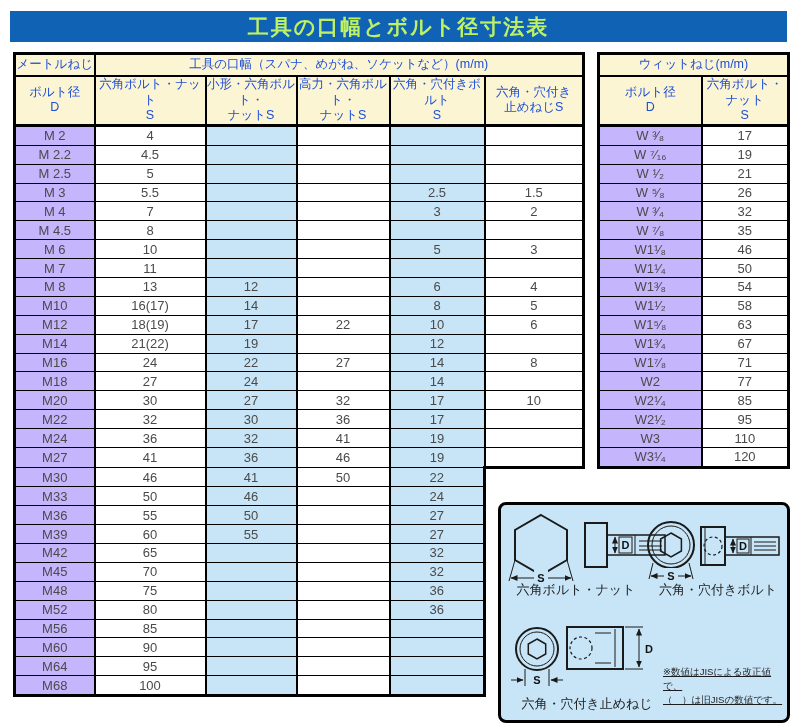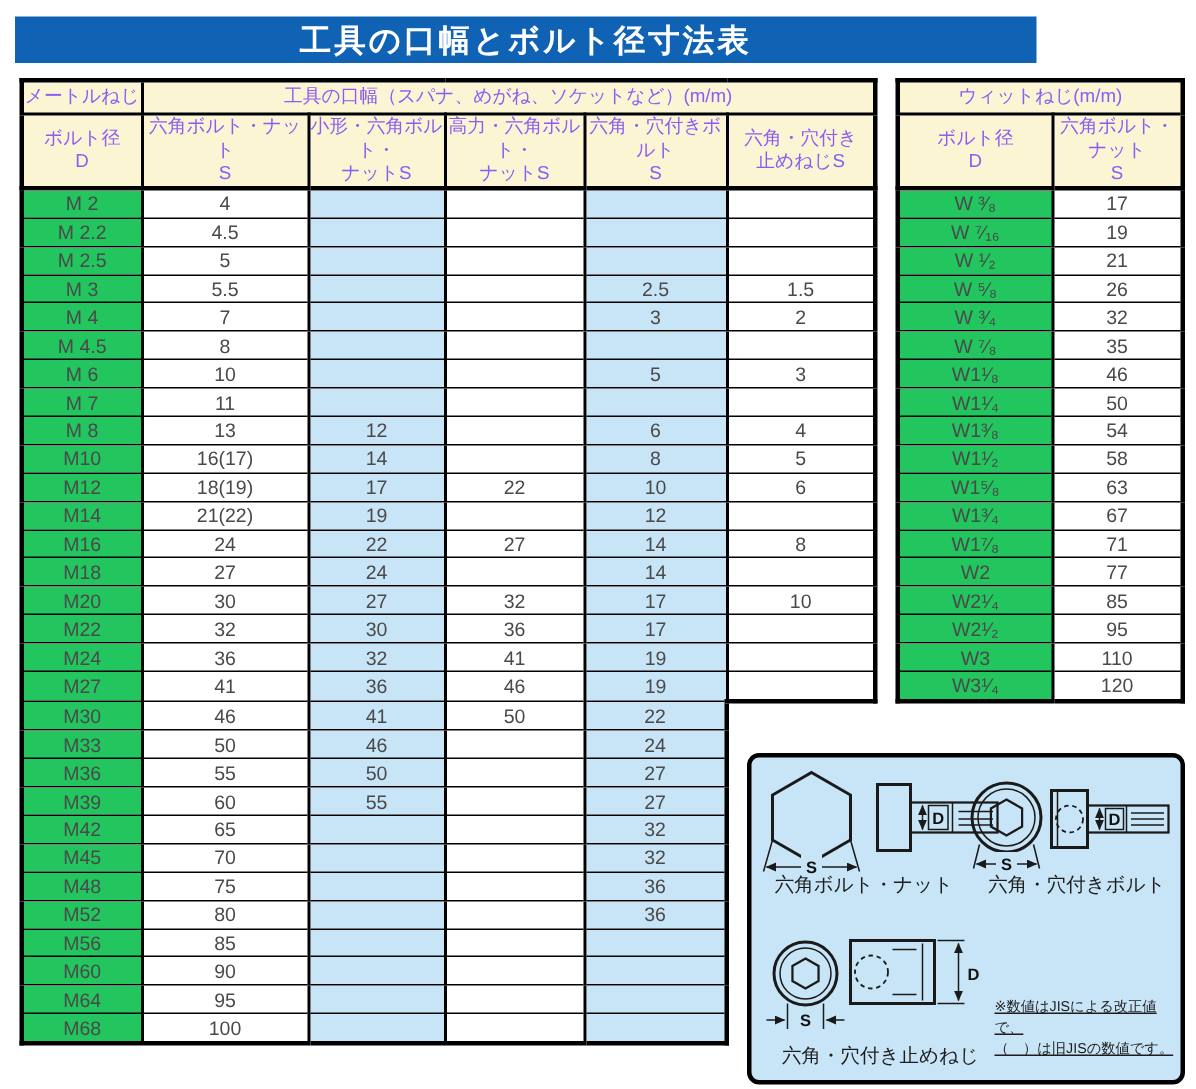--- a/index.html
+++ b/index.html
@@ -1,37 +1,37 @@
 <!DOCTYPE html>
 <html><head>
 <meta charset="utf-8">
 <style>
   html,body{margin:0;padding:0;background:#fff;}
   .page{
     position:relative;width:797px;height:726px;background:#ffffff;overflow:hidden;
     font-family:"Liberation Sans","DejaVu Sans",sans-serif;
   }
   .title-bar{
-    position:absolute;left:10px;top:11px;width:681px;height:31px;background:#0f62b4;
-    color:#ffffff;display:flex;align-items:center;justify-content:center;
+    position:absolute;left:10px;top:11px;width:777px;height:31px;background:#0f62b4;
+    color:#bef264;display:flex;align-items:center;justify-content:center;
     font-size:21px;font-weight:bold;letter-spacing:2px;
   }
   table{border-collapse:collapse;table-layout:fixed;}
   .metric-table{position:absolute;left:13px;top:52px;width:569px;}
   .whit-table{position:absolute;left:597px;top:52px;width:190px;}
   th,td{
     border:1px solid #000;border-left-width:2px;border-right-width:2px;
     text-align:center;vertical-align:middle;padding:0;overflow:hidden;
     font-size:13px;color:#4a4a4a;font-weight:normal;
   }
-  th{background:#fcf5d3;color:#8b5cf6;font-size:12.5px;line-height:1.25;}
+  th{background:#fcf5d3;color:#1d4ed8;font-size:12.5px;line-height:1.25;}
   thead tr.h1 th{height:20px;border-bottom-width:2px;}
   thead tr.h2 th{height:36px;border-bottom-width:3px;}
   tbody td{height:17.9px;}
-  td.c0{background:#22c55e;color:#4a4a4a;}
+  td.c0{background:#c4b5fd;color:#4a4a4a;}
   td.c1,td.c3,td.c5{background:#ffffff;}
   td.c2,td.c4{background:#c8e5f7;}
   .edge-left{border-left-width:3px !important;}
   .edge-right{border-right-width:3px !important;}
   .edge-top{border-top-width:3px !important;}
   .edge-bottom{border-bottom-width:3px !important;}
   td.void{border:none;background:transparent;}
   .hdr2{display:block;}
   .panel{
     position:absolute;left:498px;top:502px;width:292px;height:221px;

